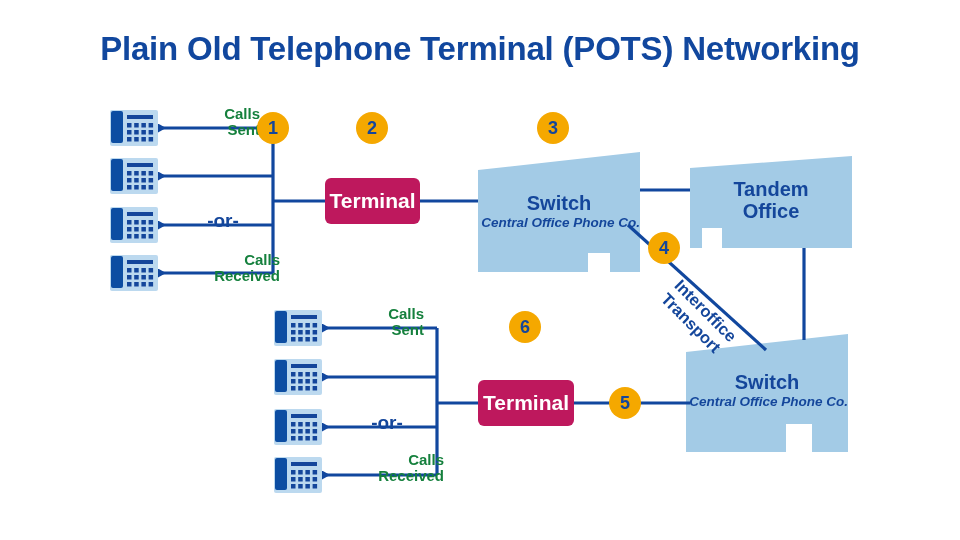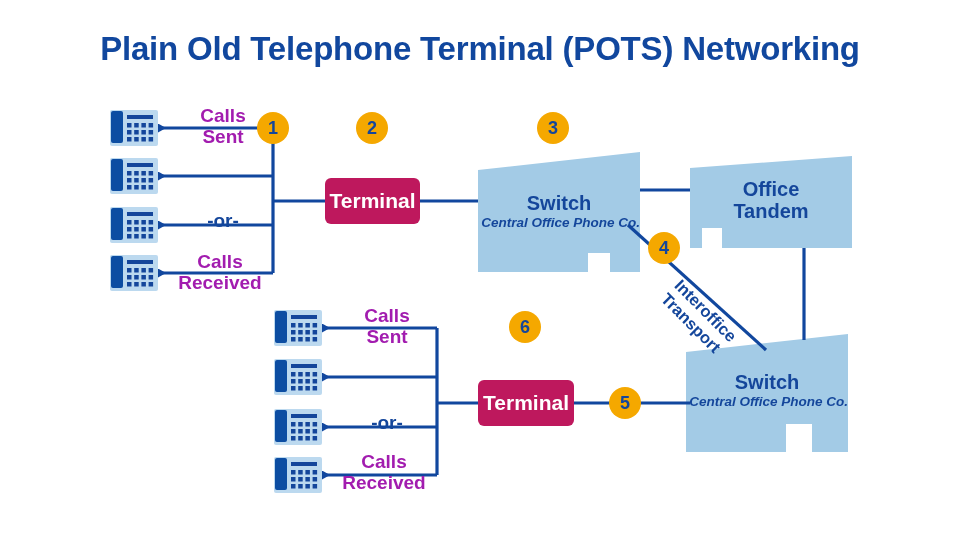--- a/index.html
+++ b/index.html
@@ -94,24 +94,24 @@
     font-style: italic;
     line-height: 1.15;
     display: block;
     margin-top: 1px;
     text-align: right;
   }
 
   
   .flow-label {
     position: absolute;
-    color: #a21caf;
-    font-size: 19px;
-    font-weight: bold;
-    text-align: center;
+    color: #15803d;
+    font-size: 15px;
+    font-weight: bold;
+    text-align: right;
     line-height: 1.08;
     white-space: nowrap;
   }
   .or-label {
     position: absolute;
     color: #14469b;
     font-size: 19px;
     font-weight: bold;
     text-align: center;
     white-space: nowrap;
@@ -281,22 +281,22 @@
   <div class="terminal" style="left:325px; top:178px; width:95px; height:46px;">
     <span>Terminal</span>
   </div>
 
   <div class="bldg-label" style="left:478px; top:192px; width:162px;">
     <span class="b-title">Switch</span>
     <span class="b-sub">Central Office Phone Co.</span>
   </div>
 
   <div class="bldg-label" style="left:690px; top:178px; width:162px;">
+    <span class="b-title">Tandem</span>
     <span class="b-title">Office</span>
-    <span class="b-title">Tandem</span>
   </div>
 
   <div class="transport-label" style="left:684px; top:276px;">
     <span>Interoffice</span><br>
     <span>Transport</span>
   </div>
 
   <div class="phone" style="left:274px; top:310px;">
     <svg viewBox="0 0 48 36" width="48" height="36" xmlns="http://www.w3.org/2000/svg">
       <rect x="0" y="0" width="48" height="36" rx="2" fill="#bcd9ef"></rect>

